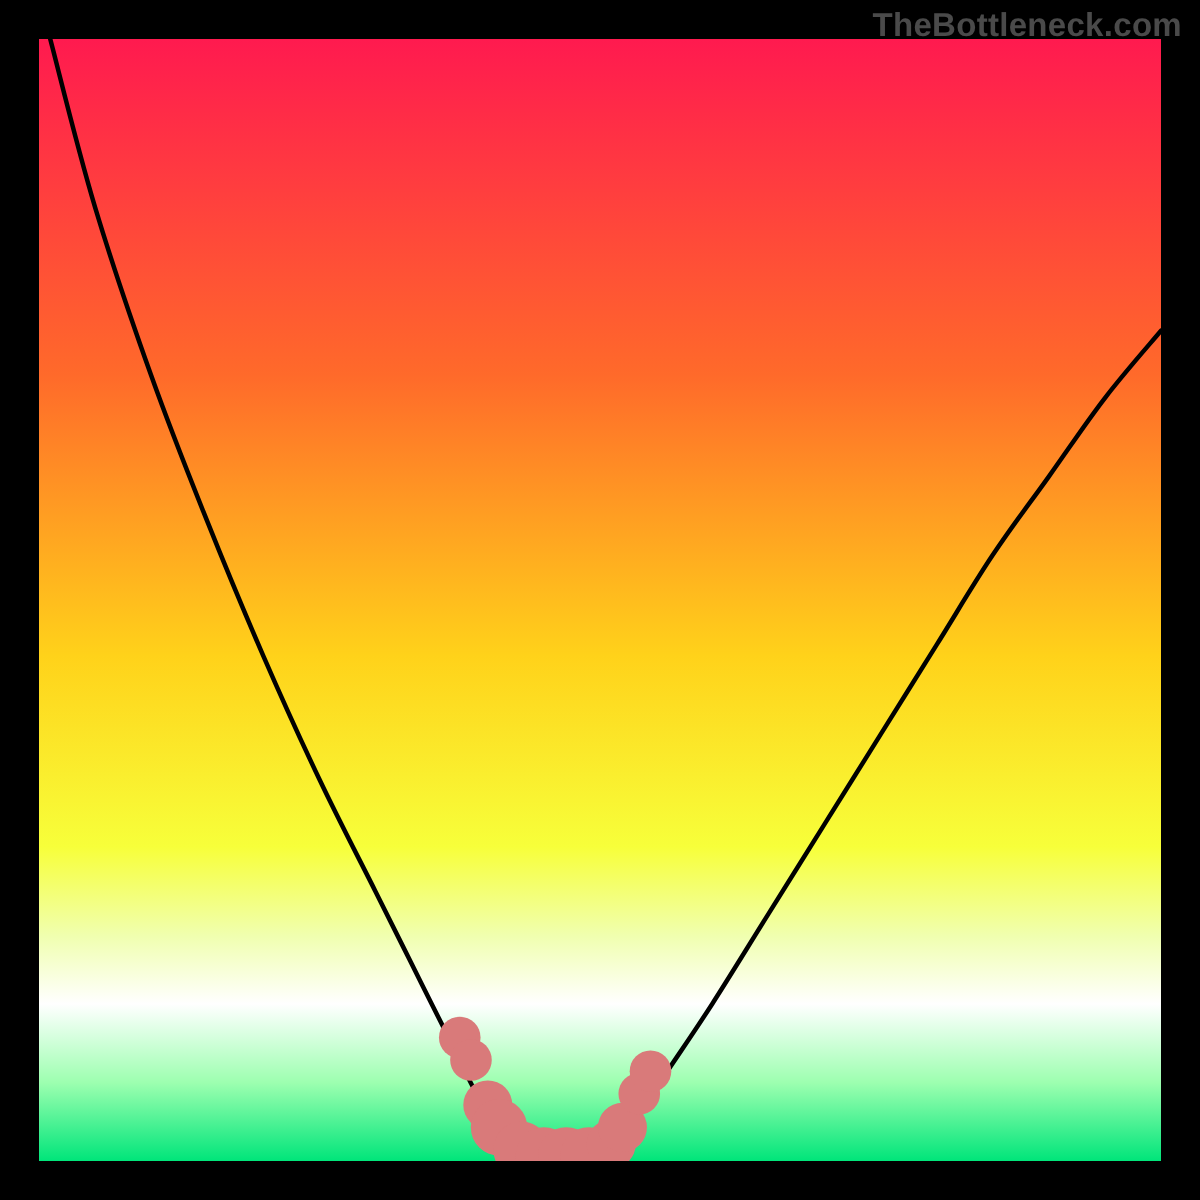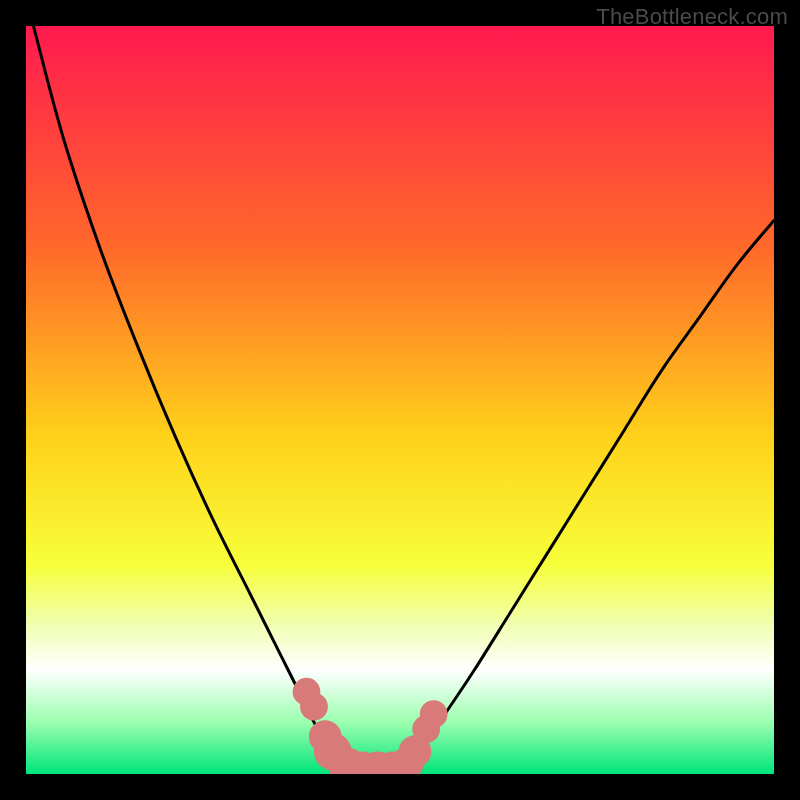--- a/index.html
+++ b/index.html
@@ -23,21 +23,21 @@
     top: 26px;
     width: 748px;
     height: 748px;
   }
   .watermark {
     position: absolute;
     top: 4px;
     right: 12px;
     color: #4a4a4a;
     font-size: 22px;
-    font-weight: 400;
+    font-weight: 700;
     letter-spacing: 0.2px;
     z-index: 10;
   }
   svg {
     display: block;
   }
 </style>
 </head>
 <body>
 

